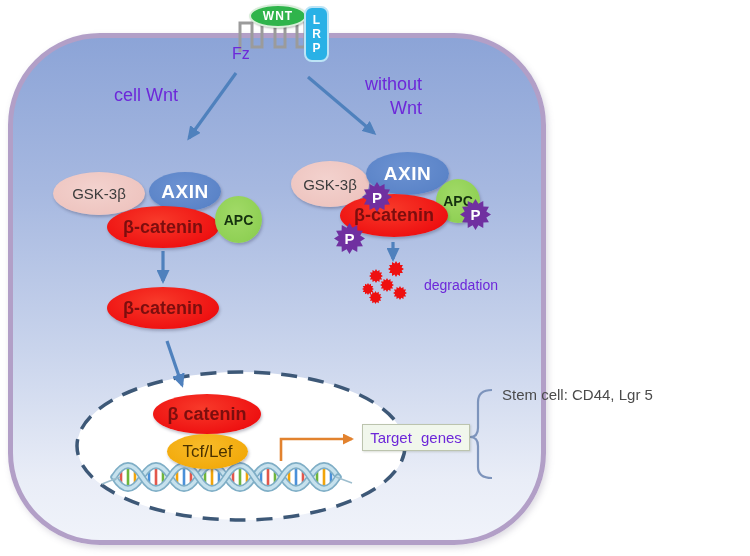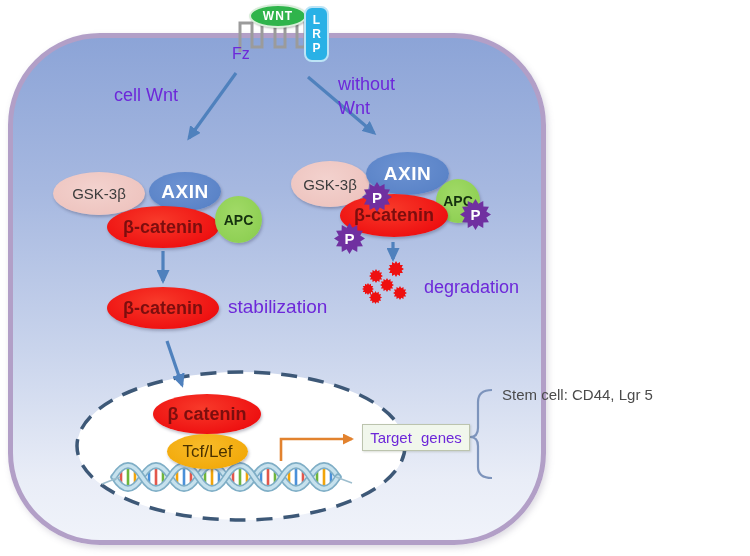--- a/index.html
+++ b/index.html
@@ -129,21 +129,21 @@
     <span>WNT</span>
   </div>
   <div id="lrp" class="abs">
     <span>L</span>
     <span>R</span>
     <span>P</span>
   </div>
   <div class="abs lbl" style="left:232px;top:45px;font-size:16px;">Fz</div>
 
   <div class="abs lbl" style="left:114px;top:85px;font-size:18px;">cell Wnt</div>
-  <div class="abs lbl" style="left:338px;top:72px;width:84px;font-size:18px;line-height:1.35;">
+  <div class="abs lbl" style="left:338px;top:72px;width:84px;text-align:right;font-size:18px;line-height:1.35;">
     <div>without</div>
     <div>Wnt</div>
   </div>
 
   <div class="abs oval pink" style="left:53px;top:172px;width:92px;height:43px;">
     <span>GSK-3β</span>
     </div>
   <div class="abs oval blue" style="left:149px;top:172px;width:72px;height:39px;">
     <span>AXIN</span>
     </div>
@@ -172,29 +172,28 @@
   <div class="abs burst phos" style="left:334px;top:223px;width:31px;height:31px;z-index:3;">
     <span>P</span>
     </div>
   <div class="abs burst phos" style="left:460px;top:199px;width:31px;height:31px;z-index:3;">
     <span>P</span>
     </div>
 
   <div class="abs oval red" style="left:107px;top:287px;width:112px;height:42px;">
     <span>β-catenin</span>
     </div>
-  <div class="abs lbl" style="left:228px;top:296px;font-size:19px;">stabilization</div>
 
   <div class="abs burst star" style="left:388px;top:261px;width:16px;height:16px;"></div>
   <div class="abs burst star" style="left:369px;top:269px;width:14px;height:14px;"></div>
   <div class="abs burst star" style="left:380px;top:278px;width:14px;height:14px;"></div>
   <div class="abs burst star" style="left:362px;top:283px;width:12px;height:12px;"></div>
   <div class="abs burst star" style="left:369px;top:291px;width:13px;height:13px;"></div>
   <div class="abs burst star" style="left:393px;top:286px;width:14px;height:14px;"></div>
-  <div class="abs lbl" style="left:424px;top:277px;font-size:18px;">degradation</div>
+  <div class="abs lbl" style="left:424px;top:277px;font-size:14px;">degradation</div>
 
   <div class="abs oval red" style="left:153px;top:394px;width:108px;height:40px;justify-content:center;">
     <span>β catenin</span>
     </div>
   <div class="abs oval gold" style="left:167px;top:434px;width:81px;height:35px;">
     <span>Tcf/Lef</span>
     </div>
 
   <div id="target-box" class="abs">
     <span>Target genes</span>

